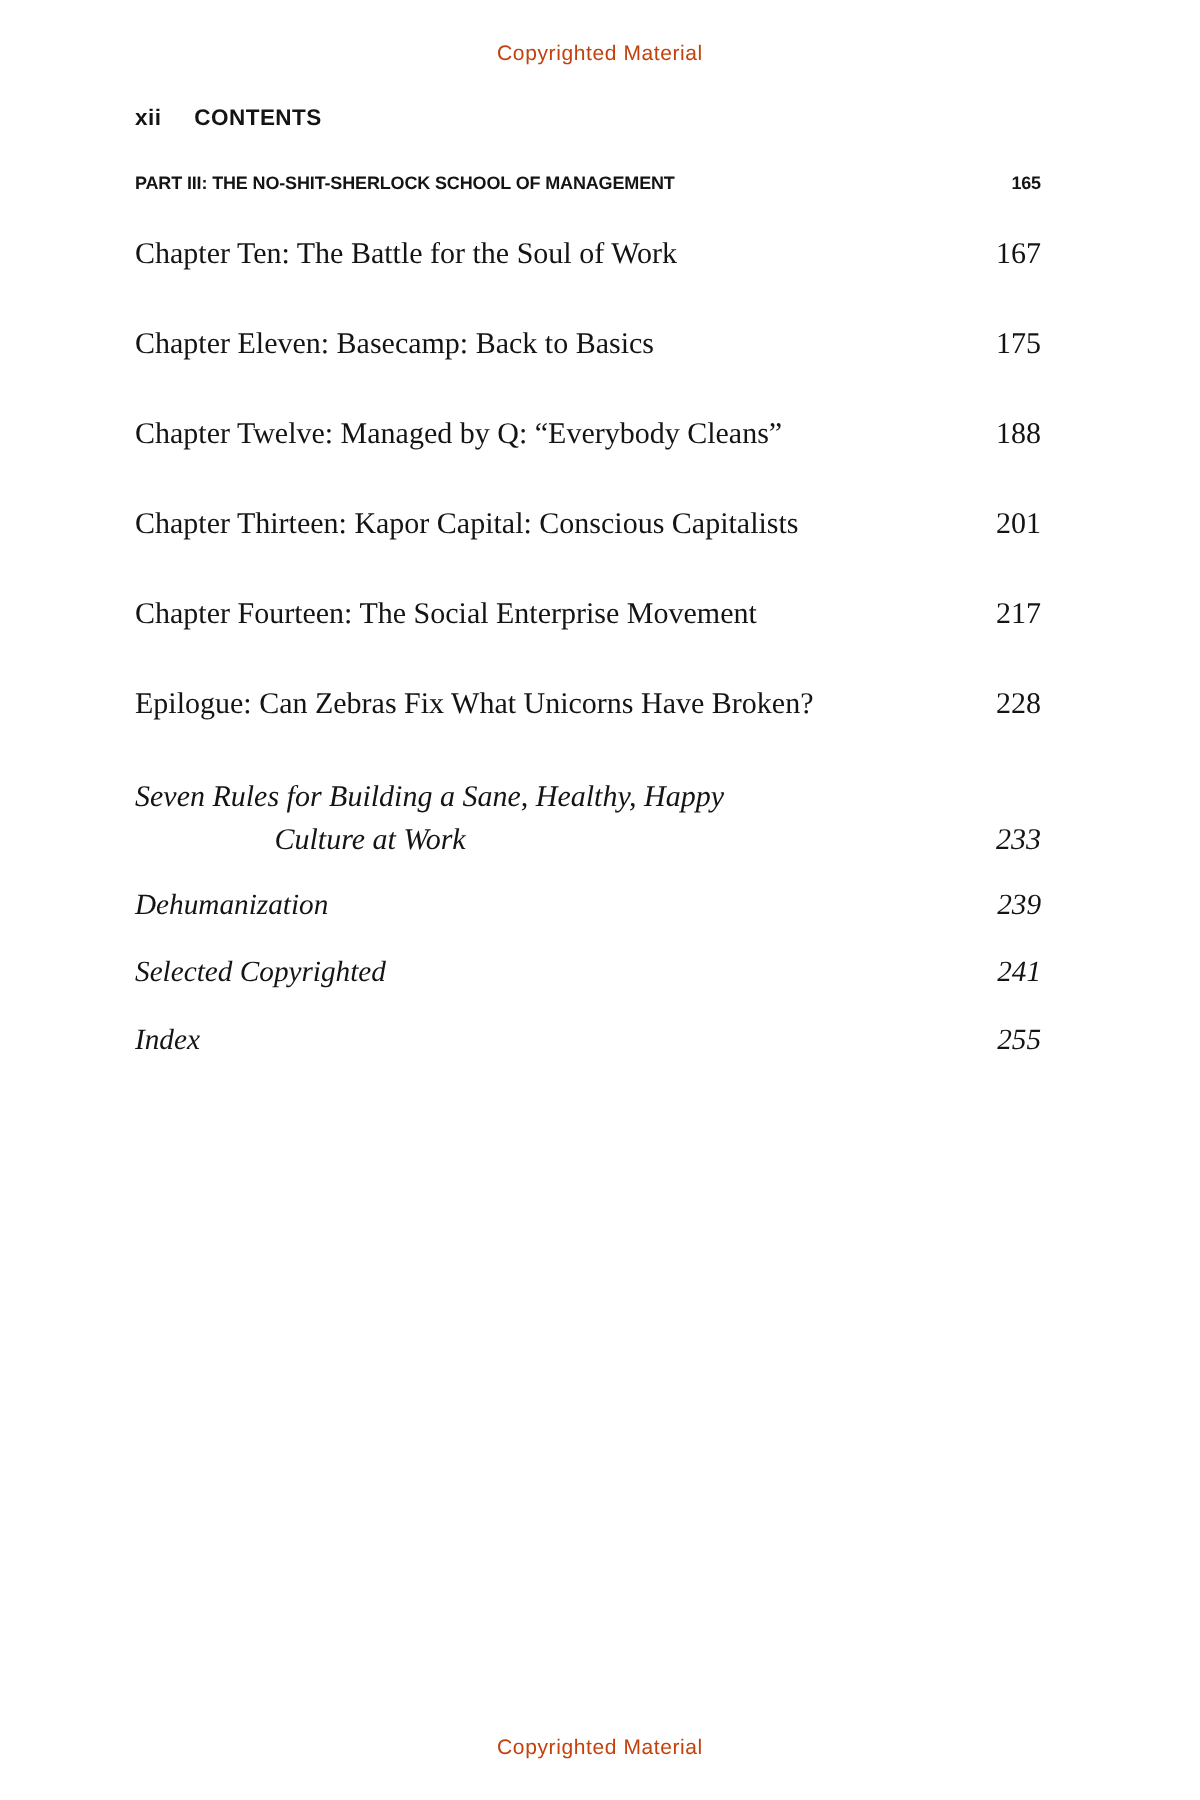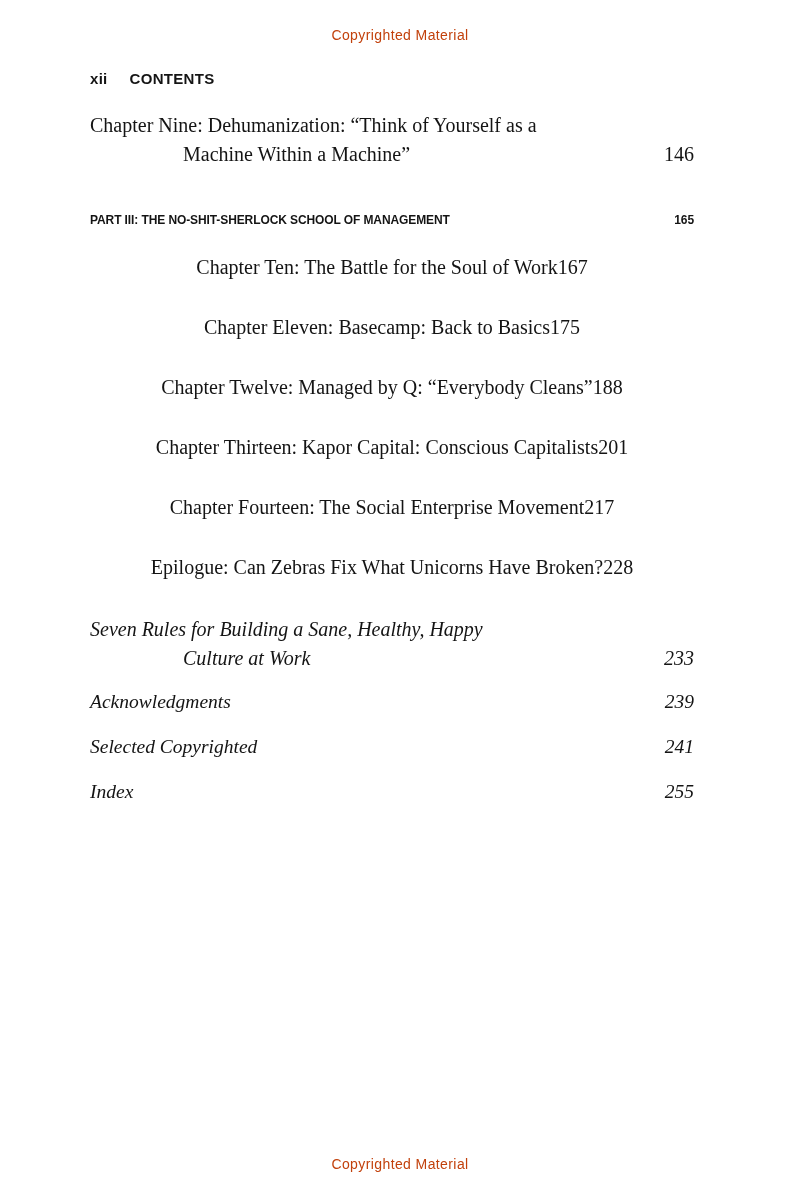--- a/index.html
+++ b/index.html
@@ -59,47 +59,40 @@
 
   .part {
     font-family: "Liberation Sans", sans-serif;
     font-weight: 700;
     font-size: 12px;
     line-height: 22px;
     letter-spacing: -0.1px;
     margin-bottom: 24px;
   }
 
-  .entry { margin-bottom: 36px; justify-content: center; }
+  .entry { margin-bottom: 36px; }
 
   .italic { font-style: italic; }
 
   .seven-rules { margin-bottom: 17px; }
 
   .backmatter { margin-bottom: 21px; font-size: 19.5px; }
 </style>
 </head>
 <body>
 
 <div class="copyright top">Copyrighted Material</div>
 
 <div class="content">
 
   <div class="page-header">
     <span>xii</span>
     <span>CONTENTS</span>
   </div>
 
-  <div class="row two-line entry-chnine">
-    <div class="title">
-      <div>Chapter Nine: Dehumanization: “Think of Yourself as a</div>
-      <div class="indent">Machine Within a Machine”</div>
-    </div>
-    <div class="pagenum">146</div>
-  </div>
 
   <div class="row part">
     <div class="title">PART III: THE NO-SHIT-SHERLOCK SCHOOL OF MANAGEMENT</div>
     <div class="pagenum">165</div>
   </div>
 
   <div class="row entry">
     <div class="title">Chapter Ten: The Battle for the Soul of Work</div>
     <div class="pagenum">167</div>
   </div>
@@ -131,21 +124,21 @@
 
   <div class="row two-line italic seven-rules">
     <div class="title">
       <div>Seven Rules for Building a Sane, Healthy, Happy</div>
       <div class="indent">Culture at Work</div>
     </div>
     <div class="pagenum">233</div>
   </div>
 
   <div class="row italic backmatter">
-    <div class="title">Acknowledgments</div>
+    <div class="title">Dehumanization</div>
     <div class="pagenum">239</div>
   </div>
 
   <div class="row italic backmatter">
     <div class="title">Selected Copyrighted</div>
     <div class="pagenum">241</div>
   </div>
 
   <div class="row italic backmatter">
     <div class="title">Index</div>

